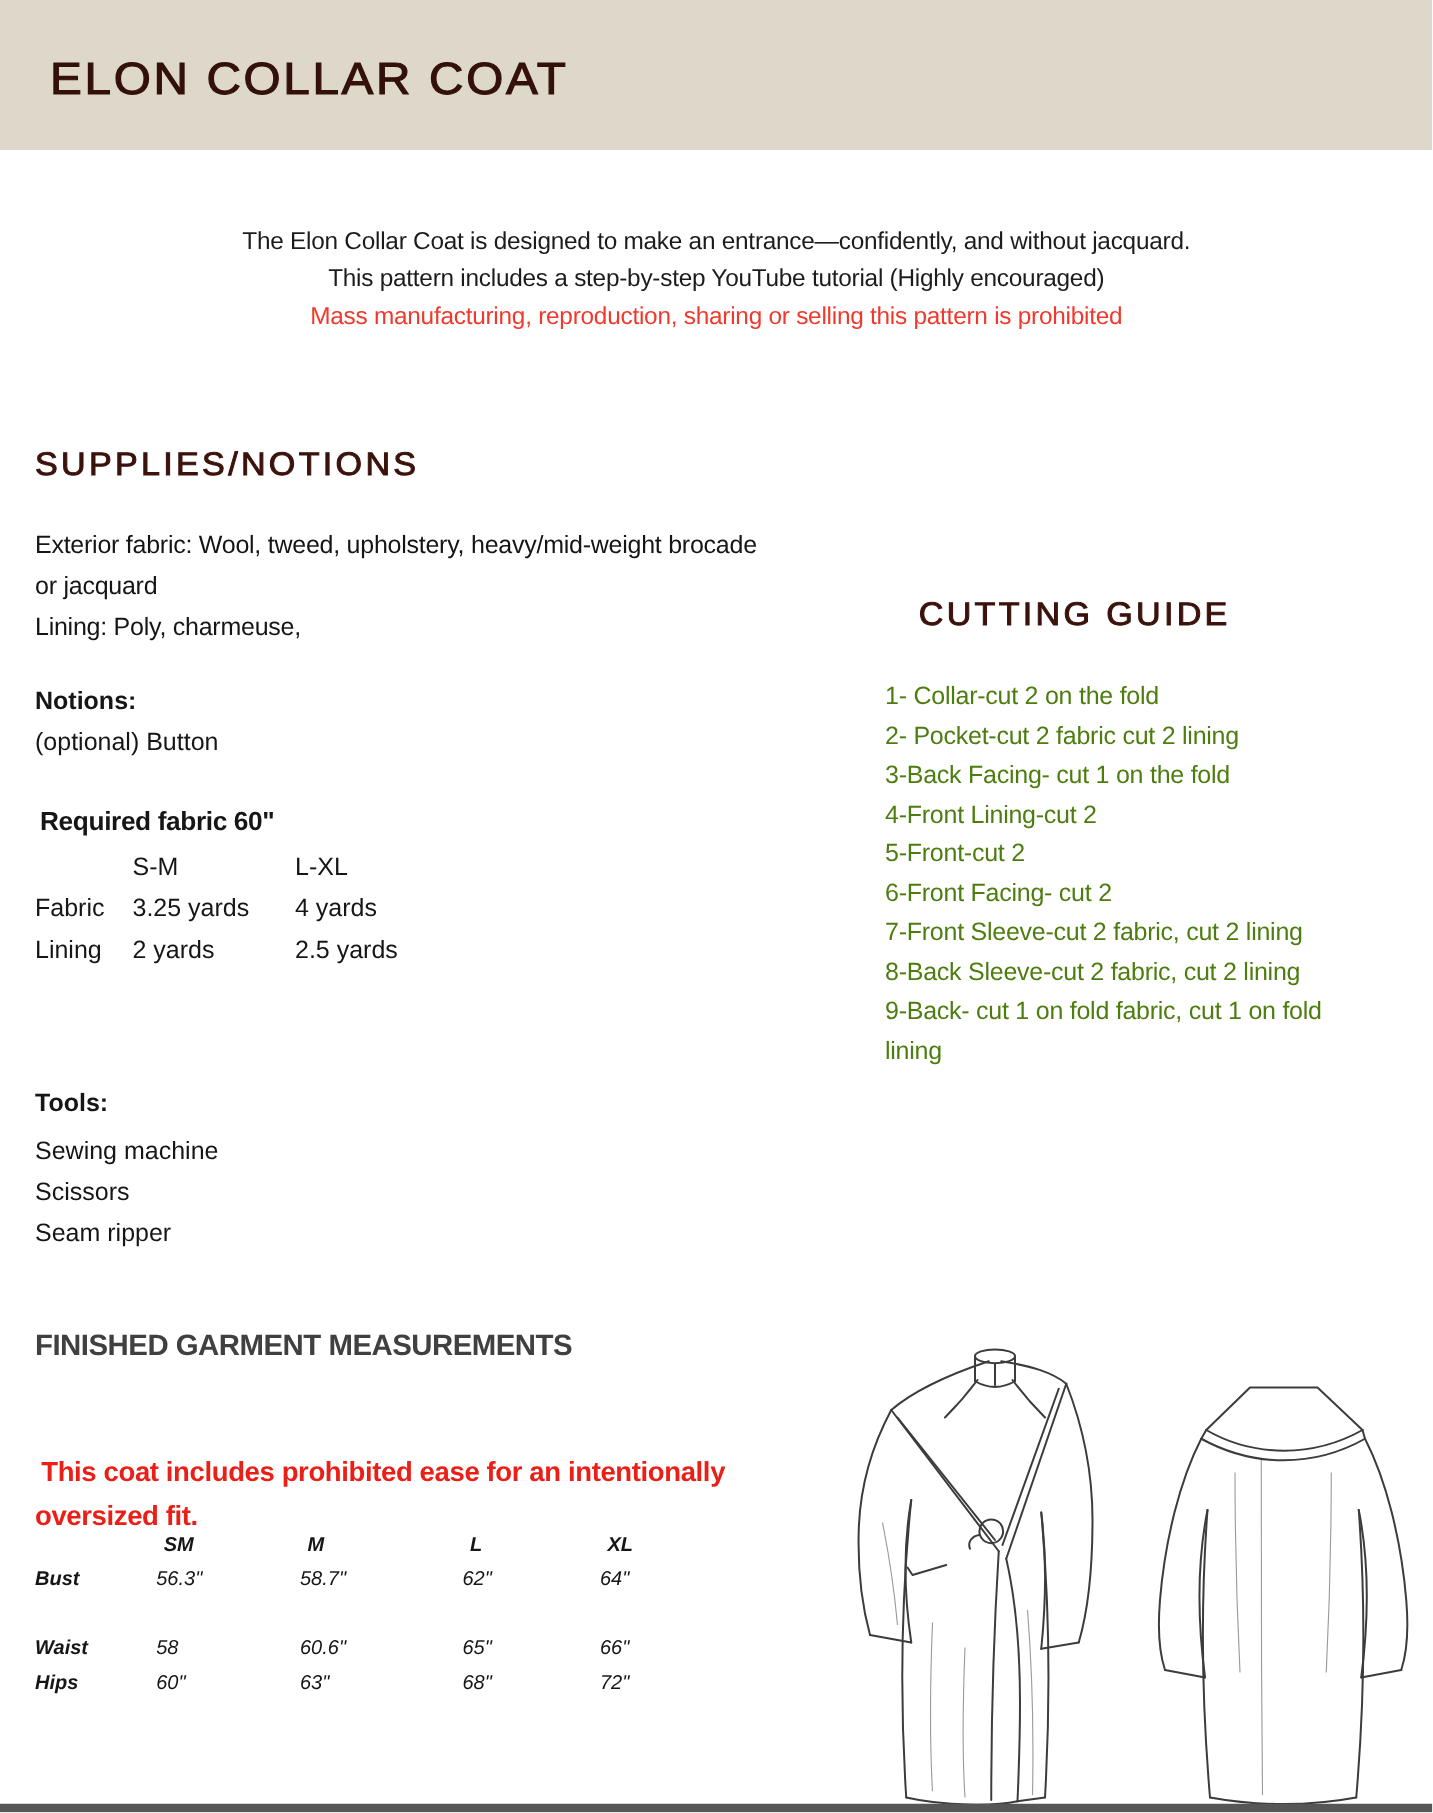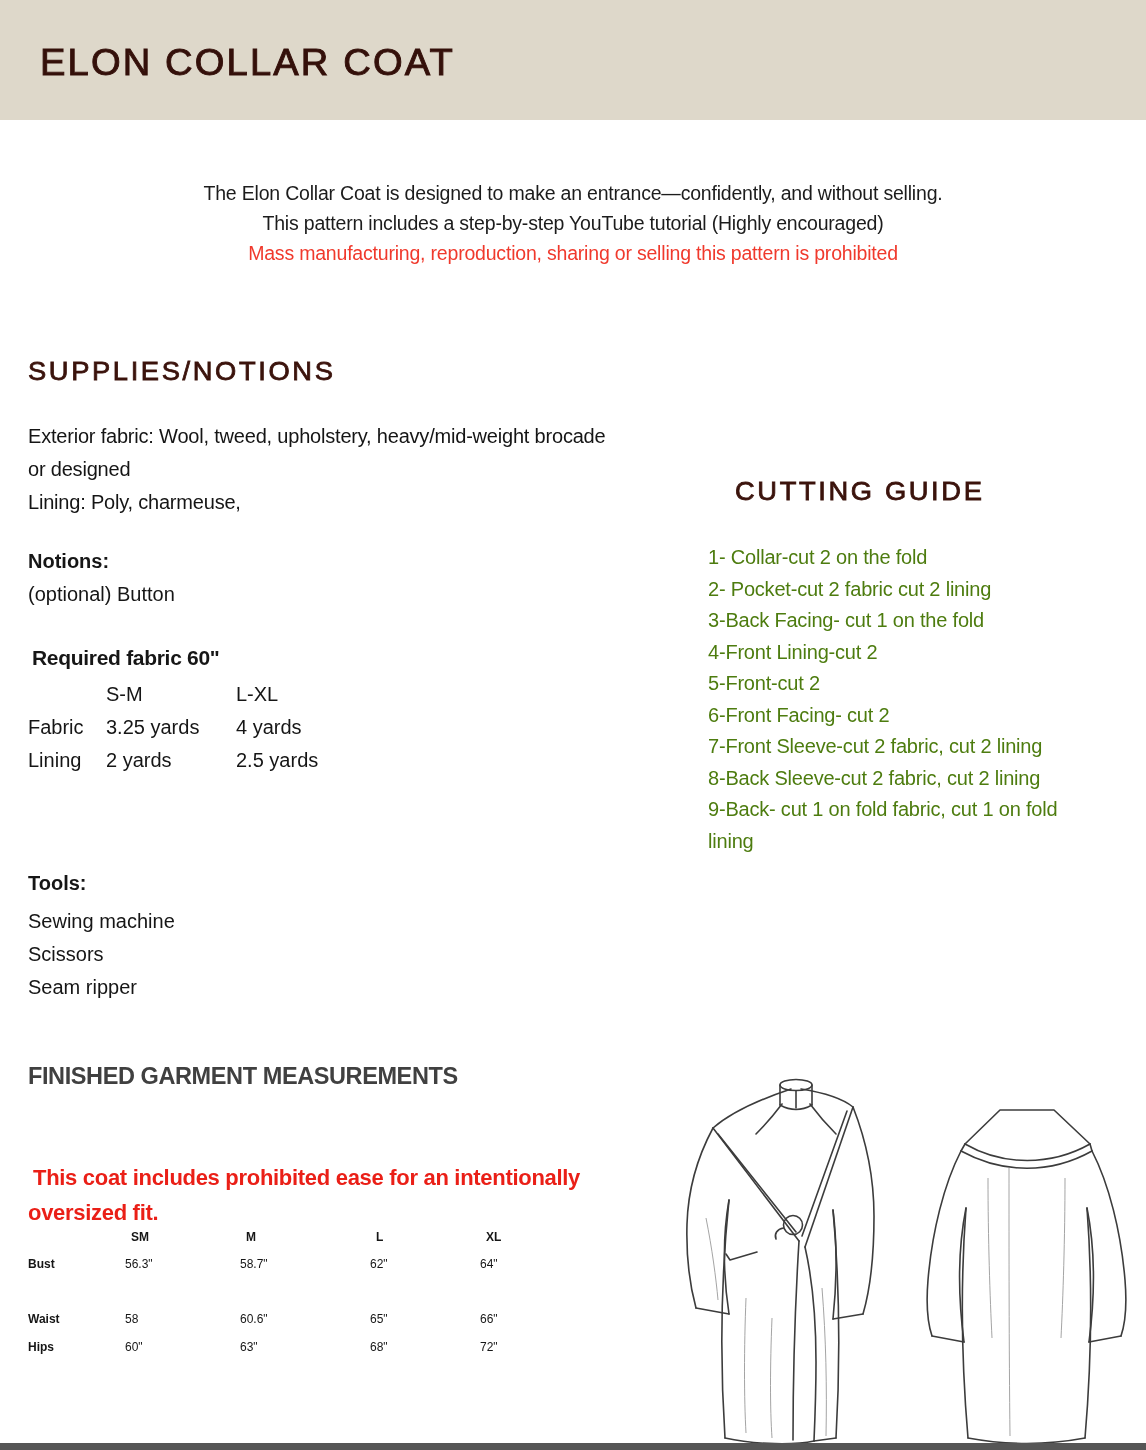--- a/index.html
+++ b/index.html
@@ -50,21 +50,21 @@
   .tools-label { position:absolute; left:28px; top:872px; font-size:20px; font-weight:700; }
   .tools-list  { position:absolute; left:28px; top:905px; font-size:20px; line-height:33px; }
 
   
   .fgm-heading { position:absolute; left:28px; top:1063px; font-size:23.5px; font-weight:700; letter-spacing:-0.4px; color:#404040; }
   .fgm-note { position:absolute; left:28px; top:1097px; width:620px; font-size:20px; line-height:33.5px; letter-spacing:-0.2px; }
   .fgm-warning { position:absolute; left:28px; top:1160px; width:680px; font-size:22px; font-weight:700;
                  line-height:35px; letter-spacing:-0.3px; color:#ea1f17; }
   .fgm-warning .l1 { margin-left:5px; }
 
-  .meas-table { position:absolute; left:28px; top:1224px; font-size:12px; }
+  .meas-table { position:absolute; left:28px; top:1224px; font-size:16px;font-style:italic; }
   .meas-row { display:grid; grid-template-columns:97px 115px 130px 110px 110px; align-items:center; height:28px; }
   .meas-row.head { font-weight:700; height:26px; }
   .meas-row.head span { padding-left:6px; }
   .meas-row .lbl { font-weight:700; }
   .meas-row.gap-above { margin-top:27px; }
 
   
   .illus { position:absolute; left:646px; top:1048px; width:500px; height:398px; }
   .illus svg { position:absolute; top:0; }
   .svg-front { left:0; }
@@ -76,30 +76,30 @@
 </head>
 <body>
 
 <div class="page">
 
   <div class="masthead">
     <h1>ELON COLLAR COAT</h1>
   </div>
 
   <div class="intro">
-    <p>The Elon Collar Coat is designed to make an entrance—confidently, and without selling.</p>
+    <p>The Elon Collar Coat is designed to make an entrance—confidently, and without jacquard.</p>
     <p>This pattern includes a step-by-step YouTube tutorial (Highly encouraged)</p>
     <p class="red">Mass manufacturing, reproduction, sharing or selling this pattern is prohibited</p>
   </div>
 
   <div class="h-maroon h-supplies">SUPPLIES/NOTIONS</div>
 
   <div class="fabric-block bodytext">
     <div>Exterior fabric: Wool, tweed, upholstery, heavy/mid-weight brocade</div>
-    <div>or designed</div>
+    <div>or jacquard</div>
     <div>Lining: Poly, charmeuse,</div>
   </div>
 
   <div class="notions-label">Notions:</div>
   <div class="notions-value">(optional) Button</div>
 
   <div class="reqfab-heading">Required fabric 60"</div>
 
   <div class="fab-table">
     <div class="fab-row">

